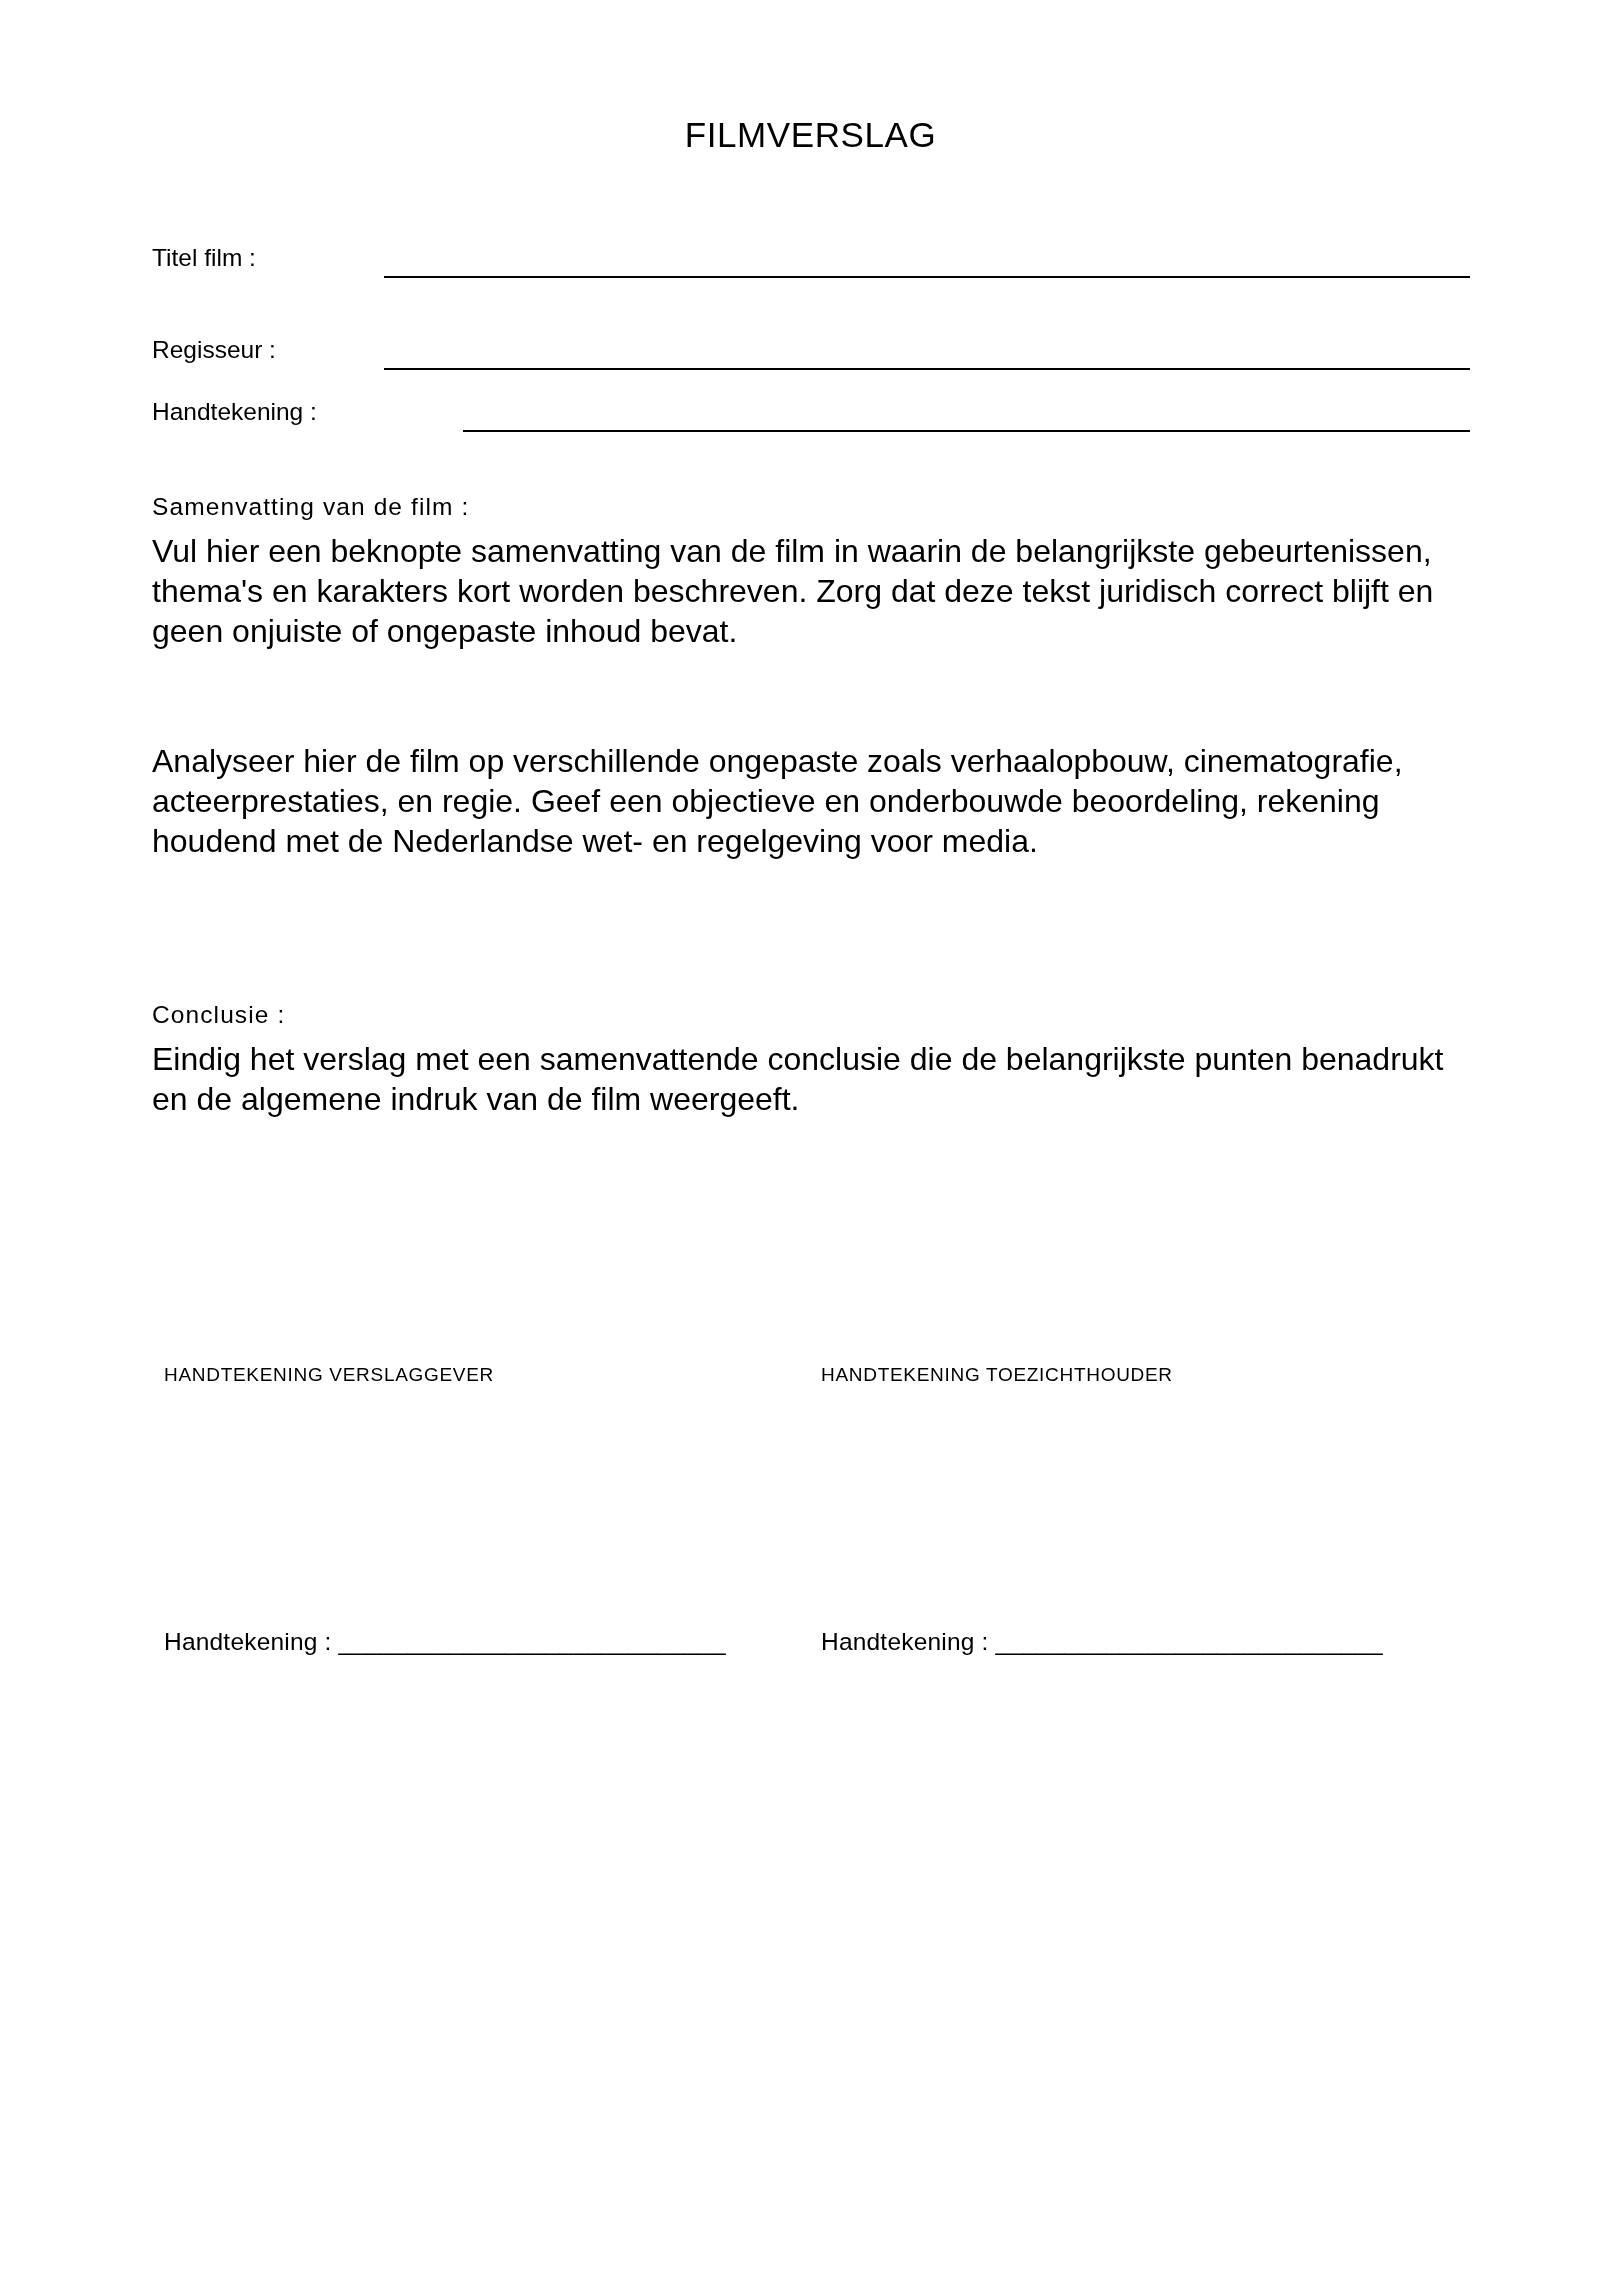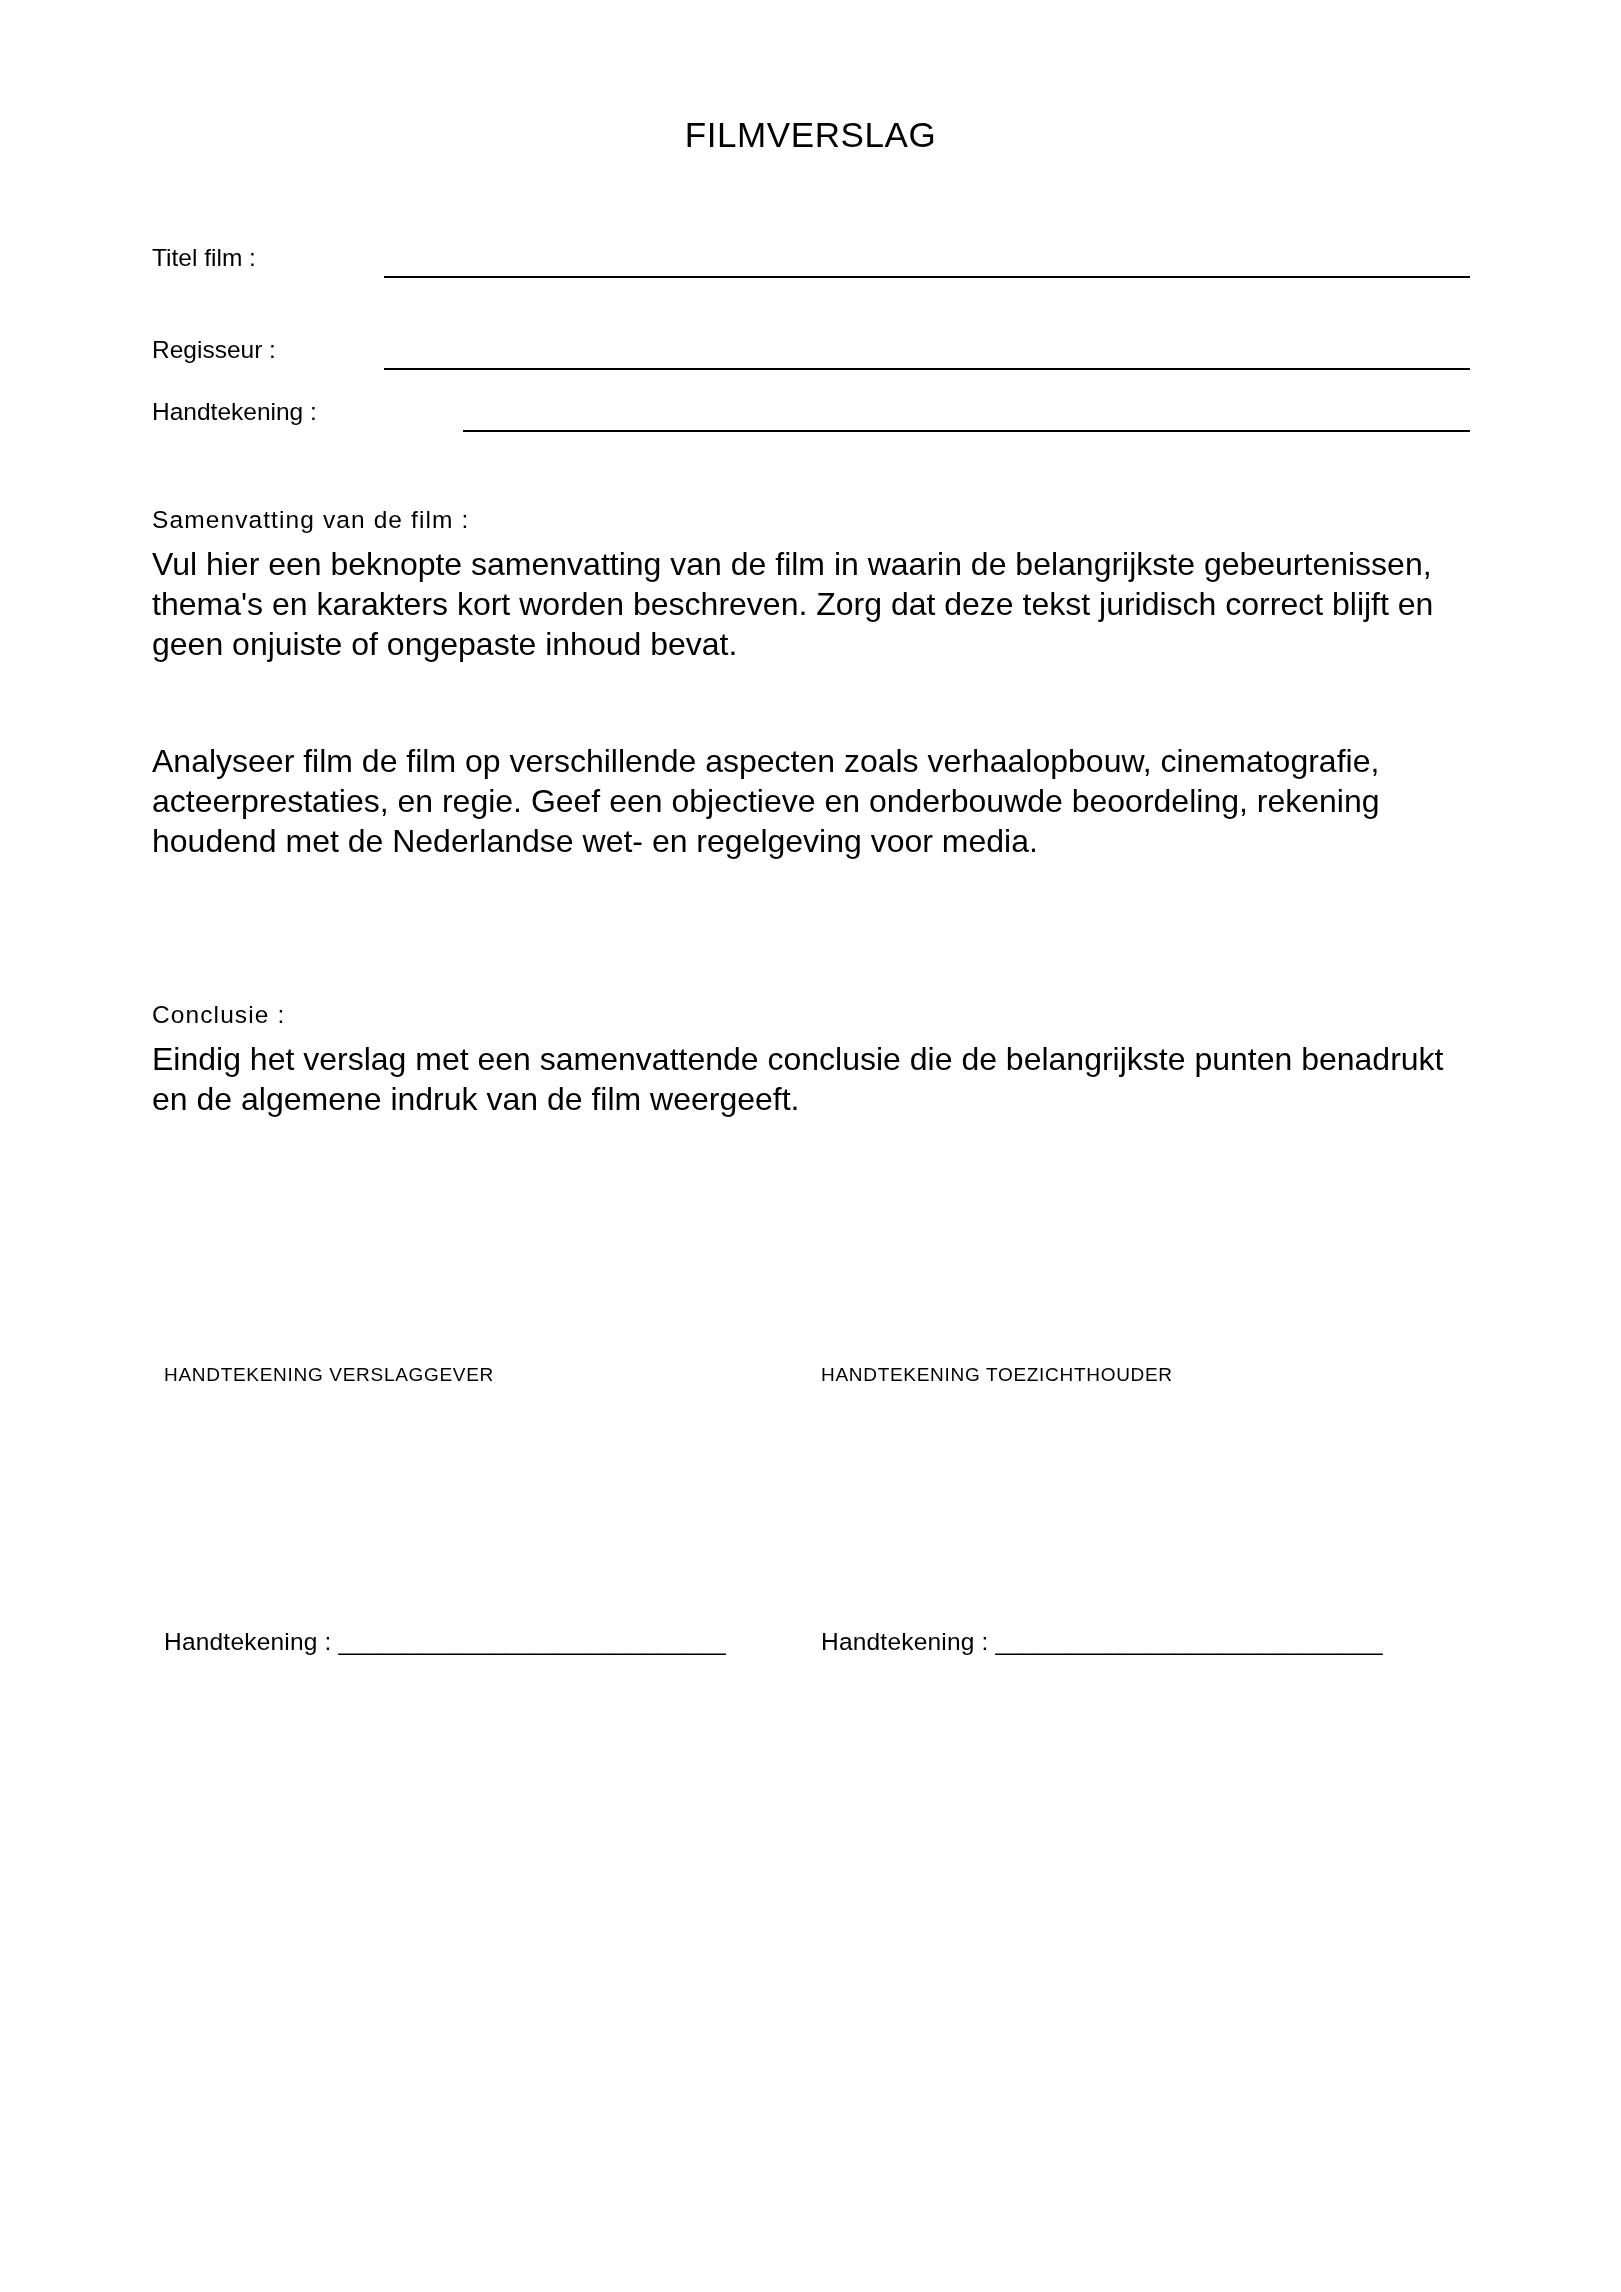--- a/index.html
+++ b/index.html
@@ -79,21 +79,21 @@
     margin: 0 0 5.9px 0;
     white-space: nowrap;
   }
   .section-body {
     font-size: 32px;
     line-height: 40px;
     margin: 0;
     text-align: left;
   }
 
-  #sec-samenvatting { top: 488px; margin-top: 13px; }
+  #sec-samenvatting { top: 488px; }
   #sec-analyse      { top: 741px; }
   #sec-conclusie    { top: 996px; }
 
   
   .sign-area {
     position: absolute;
     left: 0;
     top: 1358px;
     width: 1621px;
     height: 314px;
@@ -145,21 +145,21 @@
     <span class="field-label">Handtekening :</span>
     <span class="field-rule" id="rule-jaar"></span>
   </div>
 
   <div class="section" id="sec-samenvatting">
     <p class="section-heading">Samenvatting van de film :</p>
     <p class="section-body">Vul hier een beknopte samenvatting van de film in waarin de belangrijkste gebeurtenissen, thema's en karakters kort worden beschreven. Zorg dat deze tekst juridisch correct blijft en geen onjuiste of ongepaste inhoud bevat.</p>
   </div>
 
   <div class="section" id="sec-analyse">
-    <p class="section-body">Analyseer film de film op verschillende aspecten zoals verhaalopbouw, cinematografie, acteerprestaties, en regie. Geef een objectieve en onderbouwde beoordeling, rekening houdend met de Nederlandse wet- en regelgeving voor media.</p>
+    <p class="section-body">Analyseer hier de film op verschillende ongepaste zoals verhaalopbouw, cinematografie, acteerprestaties, en regie. Geef een objectieve en onderbouwde beoordeling, rekening houdend met de Nederlandse wet- en regelgeving voor media.</p>
   </div>
 
   <div class="section" id="sec-conclusie">
     <p class="section-heading">Conclusie :</p>
     <p class="section-body">Eindig het verslag met een samenvattende conclusie die de belangrijkste punten benadrukt en de algemene indruk van de film weergeeft.</p>
   </div>
 
   <div class="sign-area">
 
     <div class="sign-col" id="sign-col-left">

